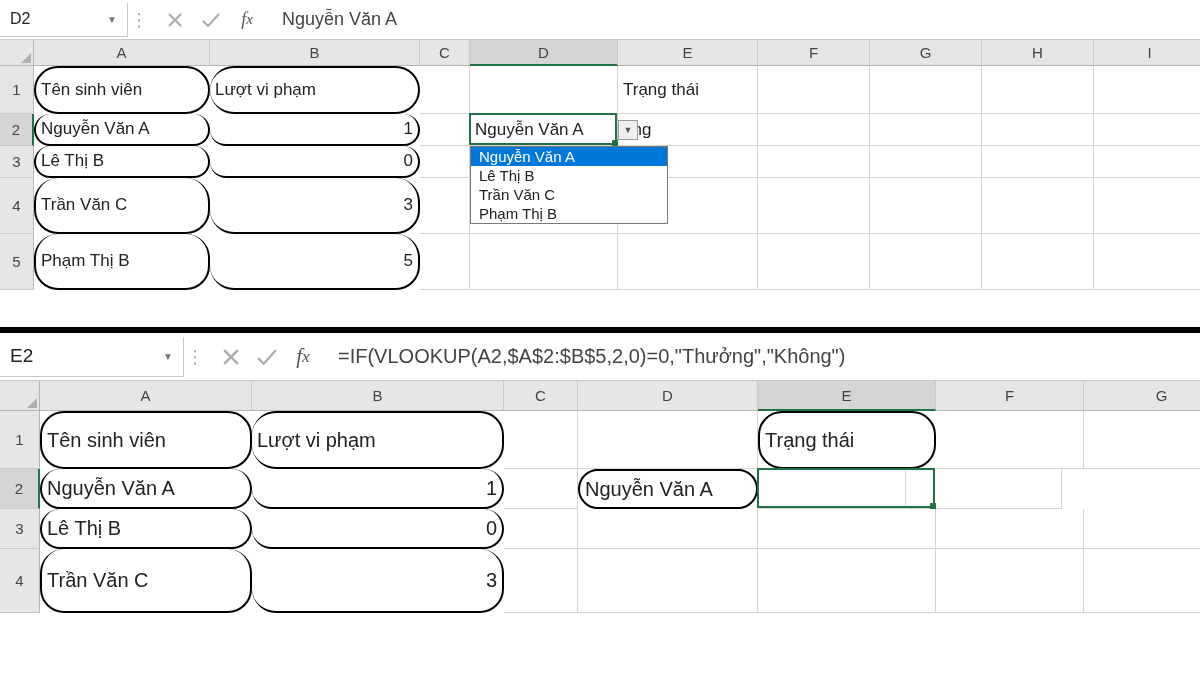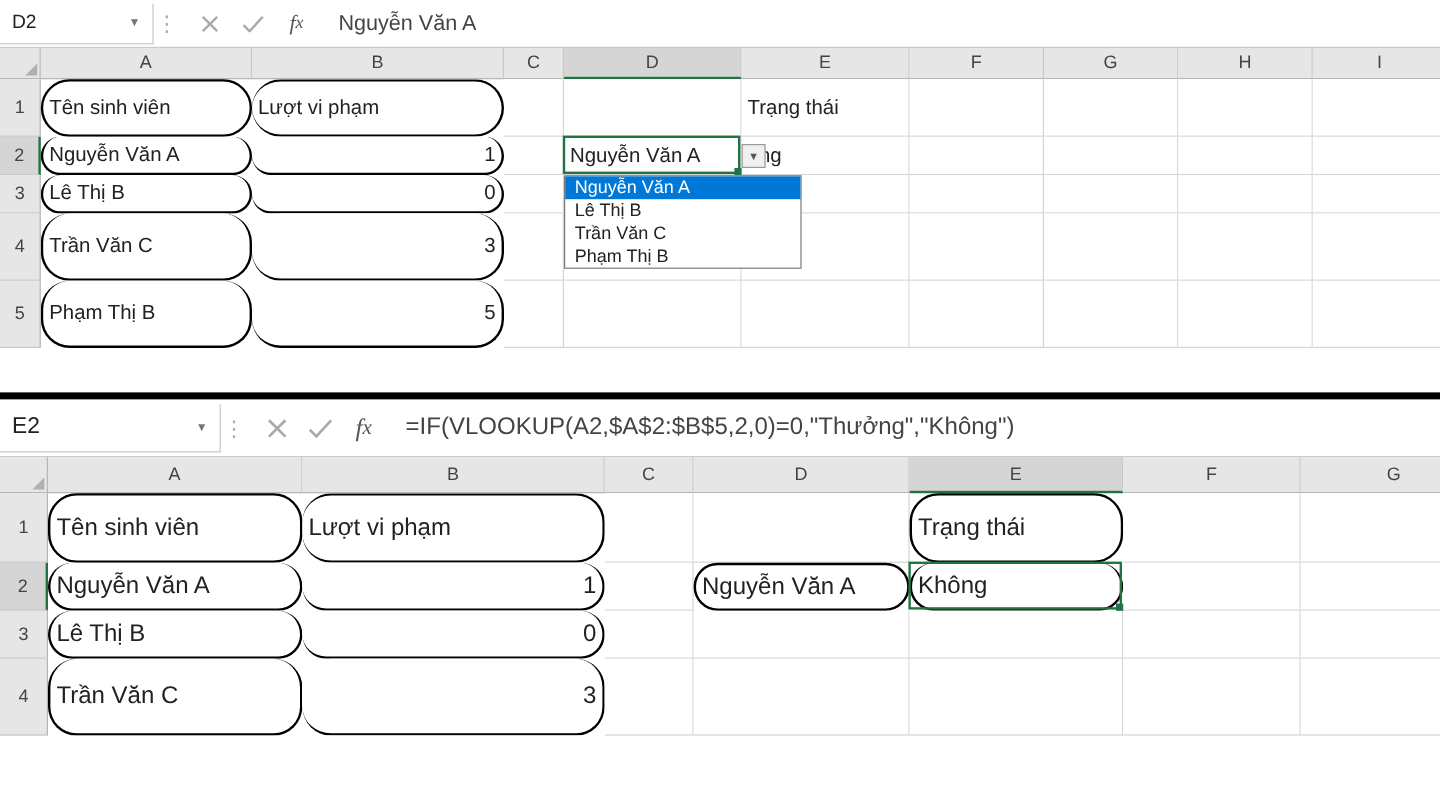--- a/index.html
+++ b/index.html
@@ -223,21 +223,20 @@
           <div class="cell" style="width: 180px; height: 58px; font-size: 20px;"></div>
           <div class="cell blk-t blk-l blk-r blk-b" style="width: 178px; height: 58px; font-size: 20px;">Trạng thái</div>
           <div class="cell" style="width: 148px; height: 58px; font-size: 20px;"></div>
           <div class="cell" style="width: 156px; height: 58px; font-size: 20px;"></div>
         </div>
         <div class="row">
           <div class="cell blk-b blk-l blk-r" style="width: 212px; height: 40px; font-size: 20px;">Nguyễn Văn A</div>
           <div class="cell num blk-b blk-r" style="width: 252px; height: 40px; font-size: 20px;">1</div>
           <div class="cell" style="width: 74px; height: 40px; font-size: 20px;"></div>
           <div class="cell blk-t blk-b blk-l blk-r" style="width: 180px; height: 40px; font-size: 20px;">Nguyễn Văn A</div>
-          <div class="cell blk-l blk-r blk-b" style="width: 178px; height: 40px; font-size: 20px;">Không</div>
           <div class="cell" style="width: 148px; height: 40px; font-size: 20px;"></div>
           <div class="cell" style="width: 156px; height: 40px; font-size: 20px;"></div>
         </div>
         <div class="row">
           <div class="cell blk-b blk-l blk-r" style="width: 212px; height: 40px; font-size: 20px;">Lê Thị B</div>
           <div class="cell num blk-b blk-r" style="width: 252px; height: 40px; font-size: 20px;">0</div>
           <div class="cell" style="width: 74px; height: 40px; font-size: 20px;"></div>
           <div class="cell" style="width: 180px; height: 40px; font-size: 20px;"></div>
           <div class="cell" style="width: 178px; height: 40px; font-size: 20px;"></div>
           <div class="cell" style="width: 148px; height: 40px; font-size: 20px;"></div>

